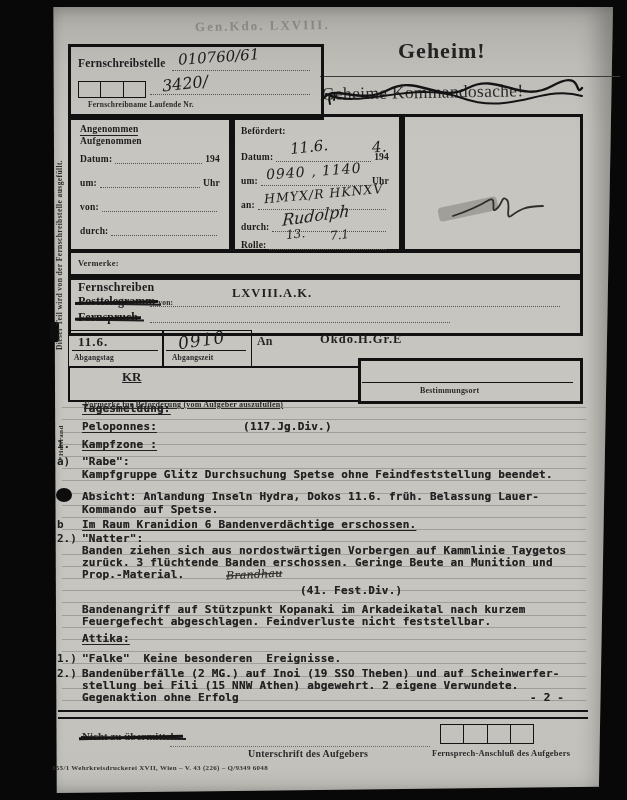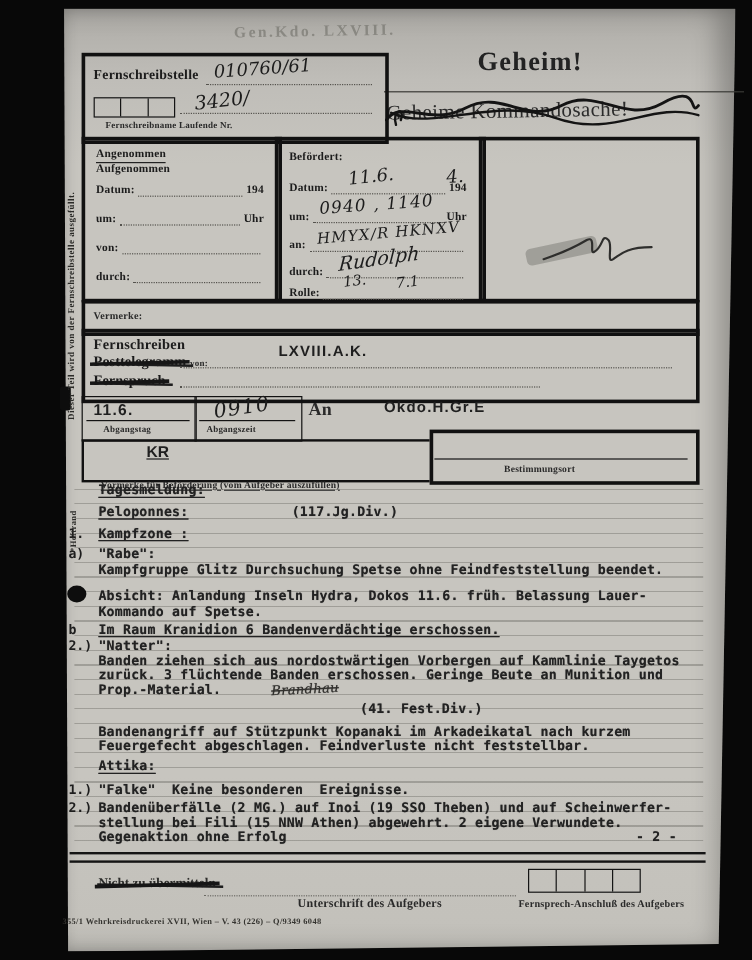--- a/index.html
+++ b/index.html
@@ -10,21 +10,21 @@
          clip-path:polygon(0.6% 0,100% 0,97.5% 99.2%,1.2% 100%);
          box-shadow:inset -14px 0 22px rgba(0,0,0,.28), inset 6px 0 10px rgba(0,0,0,.12);}
   .abs{position:absolute;}
   .bx{position:absolute;border:3px solid #111;}
   .thin{border-width:1.5px;}
   .lbl{font-weight:bold;font-size:9.5px;letter-spacing:.2px;color:#1c1c1c;}
   .cap{font-size:7.5px;font-weight:bold;color:#2a2a2a;letter-spacing:.2px;}
   .dots{border-bottom:1px dotted #55534e;}
   .row{position:absolute;display:flex;align-items:flex-end;}
   .lead{flex:1;border-bottom:1px dotted #55534e;height:11px;margin:0 3px;}
-  .mono{font-family:Liberation Sans, sans-serif;font-weight:bold;color:#1f1f1f;}
+  .mono{font-family:Liberation Serif, serif;font-weight:bold;color:#1f1f1f;}
   .hwrit{font-family:"DejaVu Serif",serif;font-style:italic;color:#1c1c1c;}
   .vtext{writing-mode:vertical-rl;transform:rotate(180deg);font-size:7.5px;font-weight:bold;
          letter-spacing:.4px;color:#2b2b28;white-space:nowrap;}
   .struck{position:relative;display:inline-block;}
   .struck::after{content:"";position:absolute;left:-3px;right:-3px;top:46%;height:2.6px;
          background:#161616;transform:rotate(-1.5deg);}
   .struck::before{content:"";position:absolute;left:-1px;right:-6px;top:60%;height:1.6px;
          background:#1c1c1c;transform:rotate(1deg);}
   .msgline{position:absolute;left:82px;white-space:pre;font-family:"DejaVu Sans Mono",monospace;
          font-weight:bold;font-size:11px;letter-spacing:.2px;color:#222;
@@ -144,25 +144,25 @@
     <span class="cap" style="font-weight:bold;">von:</span></div>
   <div class="abs dots" style="left:150px;top:298px;width:410px;height:8px;"></div>
   <div class="abs mono" style="left:232px;top:286px;font-size:12.5px;letter-spacing:1px;">LXVIII.A.K.</div>
   <div class="abs" style="left:78px;top:310px;font-size:12px;font-weight:bold;"><span class="struck">Fernspruch</span></div>
   <div class="abs dots" style="left:150px;top:316px;width:300px;height:6px;"></div>
 
   <div class="bx thin" style="left:68px;top:330px;width:94px;height:36px;"></div>
   <div class="bx thin" style="left:162px;top:330px;width:88px;height:36px;"></div>
   <div class="abs mono" style="left:78px;top:334px;font-size:13px;letter-spacing:1px;">11.6.</div>
   <div class="abs" style="left:72px;top:350px;width:86px;border-top:1.5px solid #141414;"></div>
-  <div class="abs cap" style="left:86px;top:353px;">Abgangstag</div>
+  <div class="abs cap" style="left:74px;top:353px;">Abgangstag</div>
   <div class="abs hwrit" style="left:178px;top:330px;font-size:17px;transform:rotate(-8deg);letter-spacing:1px;">0910</div>
   <div class="abs" style="left:166px;top:350px;width:80px;border-top:1.5px solid #141414;"></div>
   <div class="abs cap" style="left:172px;top:353px;">Abgangszeit</div>
-  <div class="abs cap" style="left:257px;top:334px;font-size:15px;">An</div>
+  <div class="abs cap" style="left:257px;top:334px;font-size:12px;">An</div>
   <div class="abs mono" style="left:320px;top:332px;font-size:12.5px;letter-spacing:1px;">Okdo.H.Gr.E</div>
 
   <div class="bx thin" style="left:68px;top:366px;width:509px;height:32px;border-width:2px;"></div>
   <div class="abs mono" style="left:122px;top:369px;font-size:13px;text-decoration:underline;">KR</div>
   <div class="abs cap" style="left:84px;top:400px;font-size:8px;text-decoration:underline;">Vormerke für Beförderung (vom Aufgeber auszufüllen)</div>
   <div class="bx" style="left:358px;top:358px;width:219px;height:40px;background:#c7c5bf;"></div>
   <div class="abs" style="left:362px;top:382px;width:211px;border-top:1.5px solid #141414;"></div>
   <div class="abs cap" style="left:420px;top:386px;font-size:8px;">Bestimmungsort</div>
 
   <div class="rules"></div>

